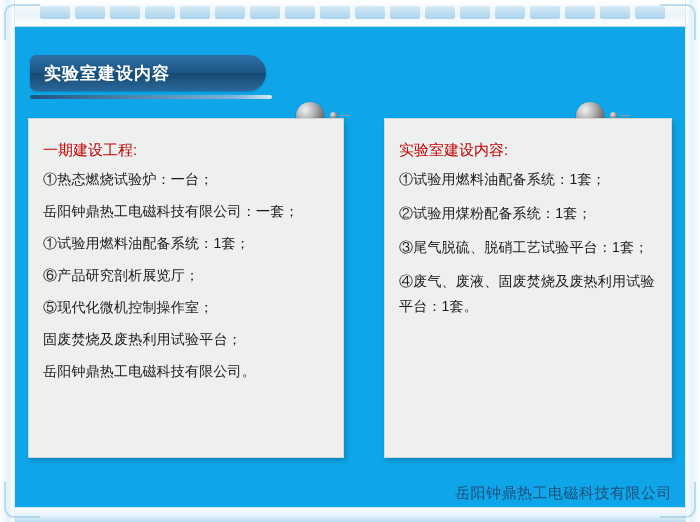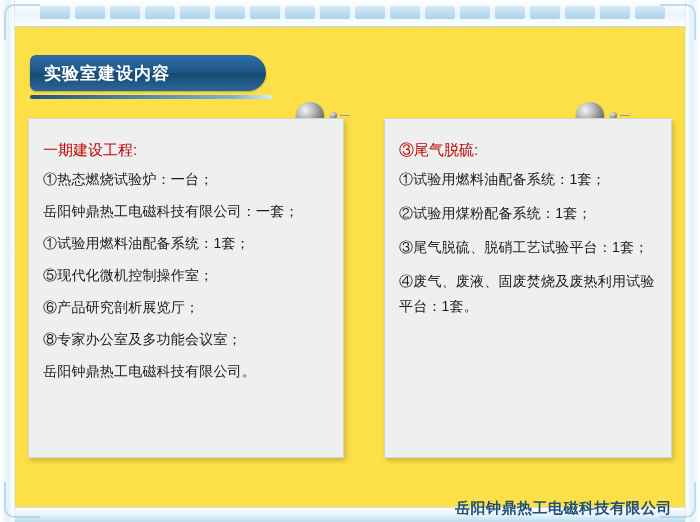--- a/index.html
+++ b/index.html
@@ -10,21 +10,21 @@
     width: 700px;
     height: 522px;
     overflow: hidden;
     font-family: "Liberation Sans", sans-serif;
     background: #ffffff;
   }
   .slide {
     position: relative;
     width: 700px;
     height: 522px;
-    background: #fde047;
+    background: #0ea5e9;
     box-sizing: border-box;
   }
   
   .frame-top {
     position: absolute;
     left: 0; top: 0;
     width: 700px; height: 26px;
     background: linear-gradient(180deg, #ffffff 0%, #eaf4fb 55%, #ffffff 100%);
     border-bottom: 1px solid #bcd9ea;
   }
@@ -167,24 +167,24 @@
     position: absolute;
     left: 44px; top: 13px;
     width: 10px; height: 1px;
     background: #9a9a9a;
   }
 
   
   .footer-company {
     position: absolute;
     right: 28px;
-    top: 499px;
+    top: 484px;
     color: #1f4e79;
     font-size: 15px;
-    font-weight: bold;
+    font-weight: normal;
     letter-spacing: .5px;
     white-space: nowrap;
   }
 </style>
 </head>
 <body>
 
 <div class="slide">
 
   <div class="frame-top">
@@ -230,29 +230,29 @@
     <div class="sphere-dot"></div>
     <div class="sphere-tail"></div>
   </div>
 
   <div class="panel panel-left">
     <div class="panel-heading">一期建设工程:</div>
     <ul class="panel-list">
       <li>①热态燃烧试验炉：一台；</li>
       <li>岳阳钟鼎热工电磁科技有限公司：一套；</li>
       <li>①试验用燃料油配备系统：1套；</li>
+      <li>⑥产品研究剖析展览厅；</li>
       <li>⑤现代化微机控制操作室；</li>
-      <li>⑥产品研究剖析展览厅；</li>
-      <li>⑧专家办公室及多功能会议室；</li>
+      <li>固废焚烧及废热利用试验平台；</li>
       <li>岳阳钟鼎热工电磁科技有限公司。</li>
     </ul>
   </div>
 
   <div class="panel panel-right">
-    <div class="panel-heading">③尾气脱硫:</div>
+    <div class="panel-heading">实验室建设内容:</div>
     <ul class="panel-list">
       <li>①试验用燃料油配备系统：1套；</li>
       <li>②试验用煤粉配备系统：1套；</li>
       <li>③尾气脱硫、脱硝工艺试验平台：1套；</li>
       <li>④废气、废液、固废焚烧及废热利用试验平台：1套。</li>
     </ul>
   </div>
 
   <div class="footer-company">岳阳钟鼎热工电磁科技有限公司</div>
 

